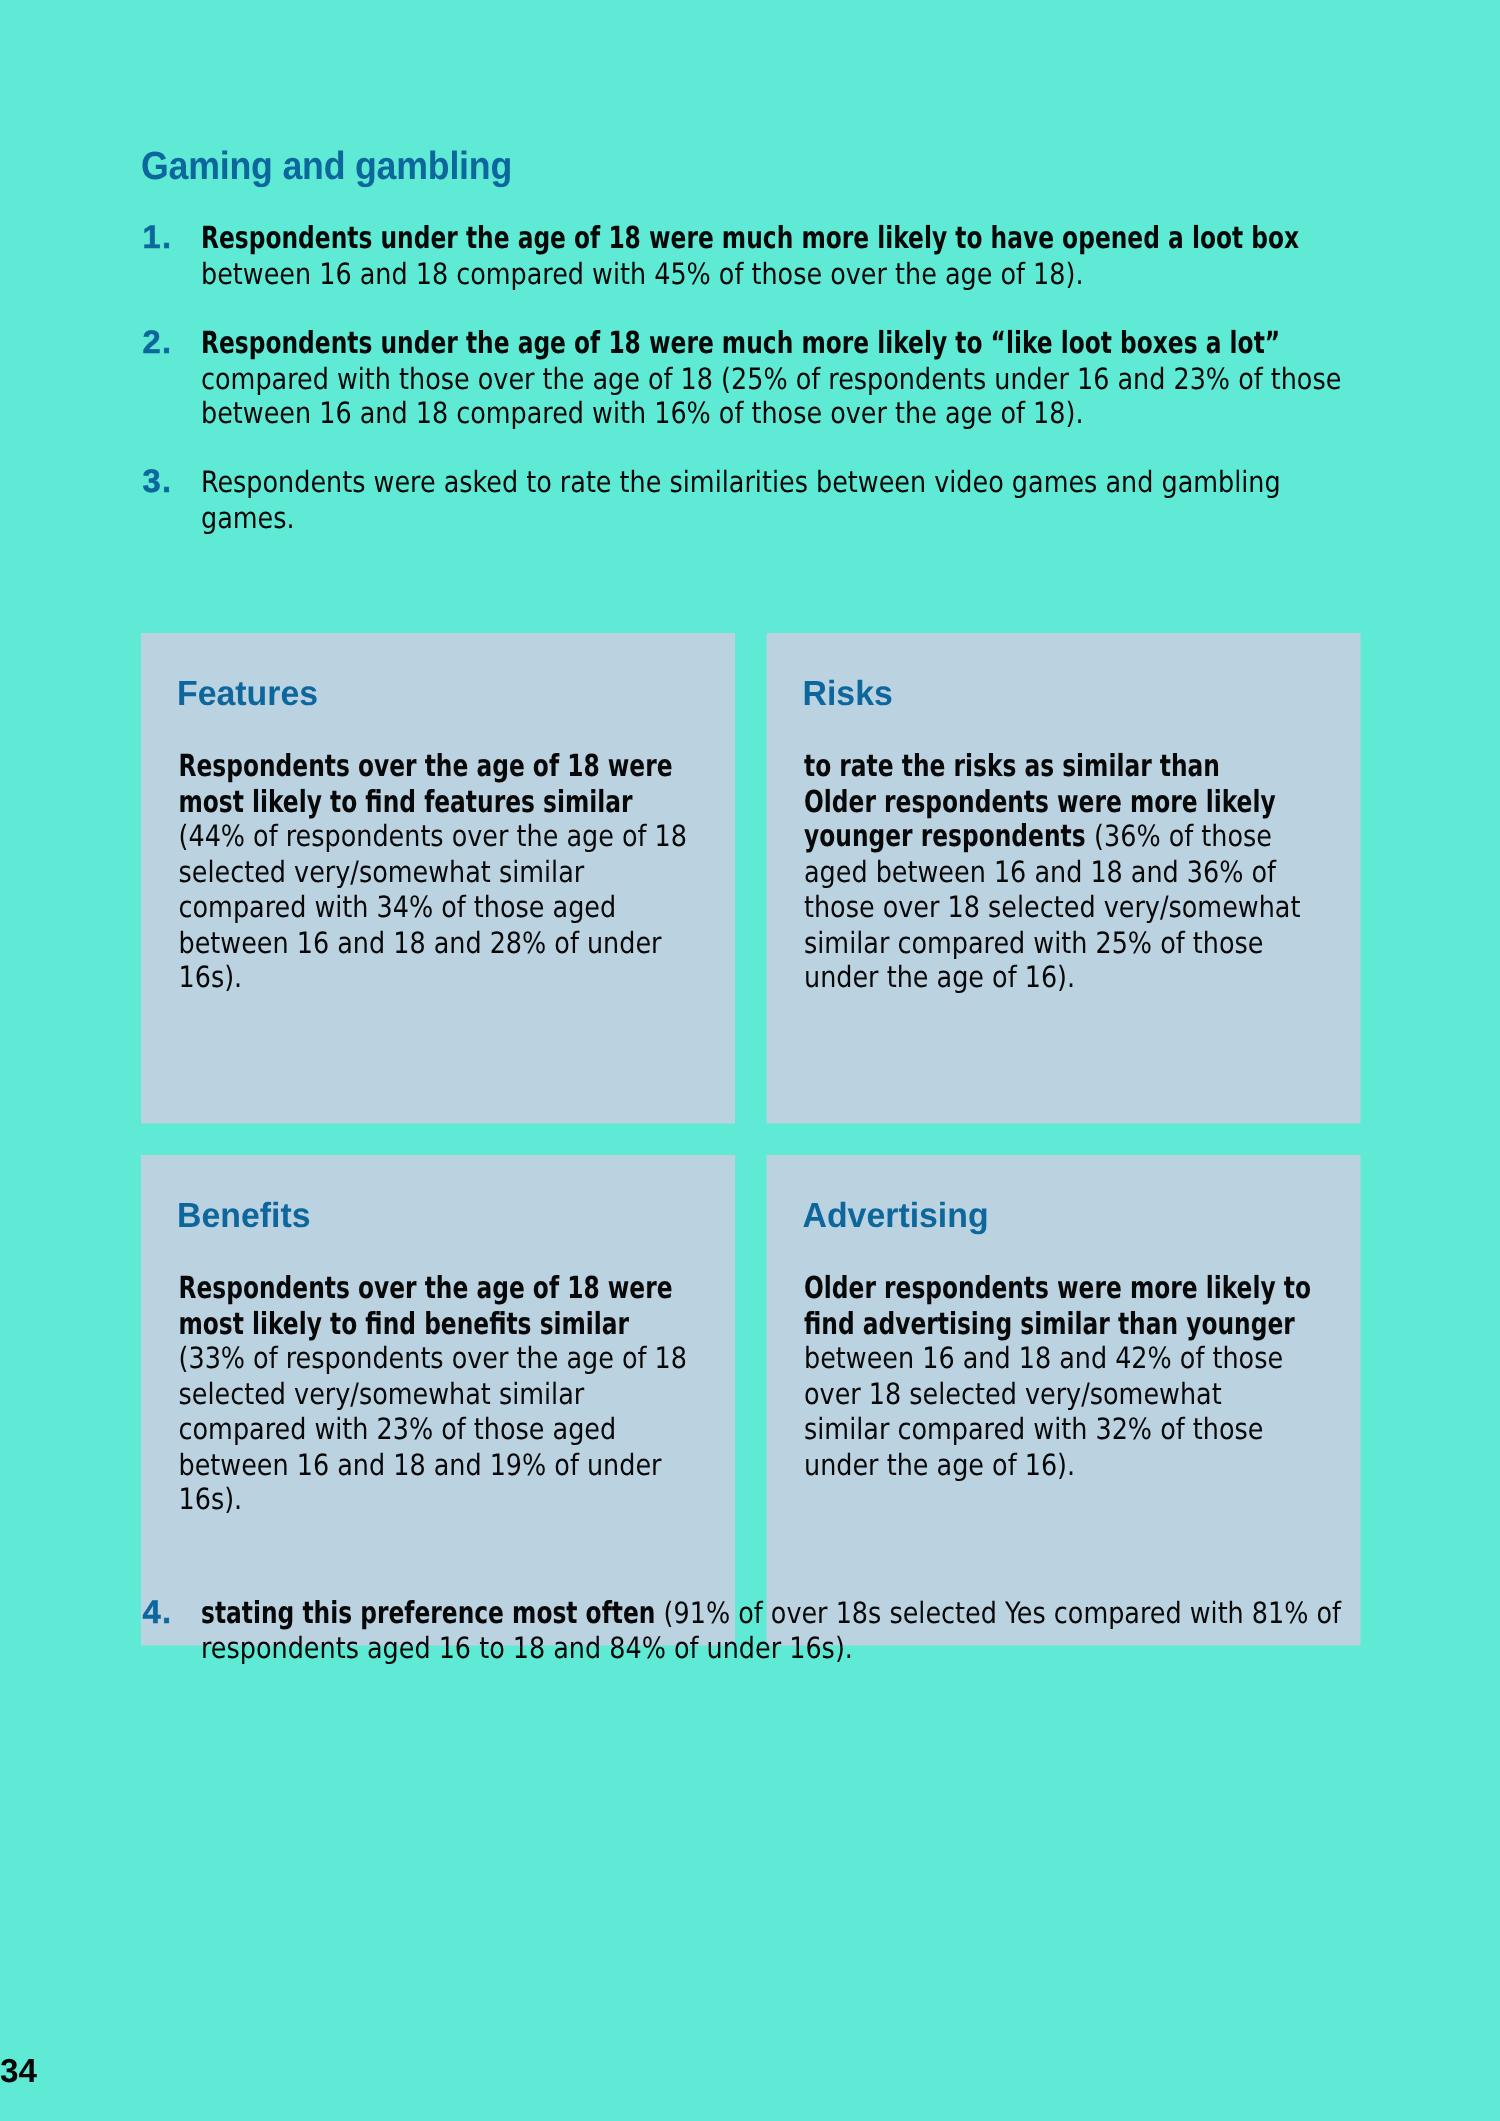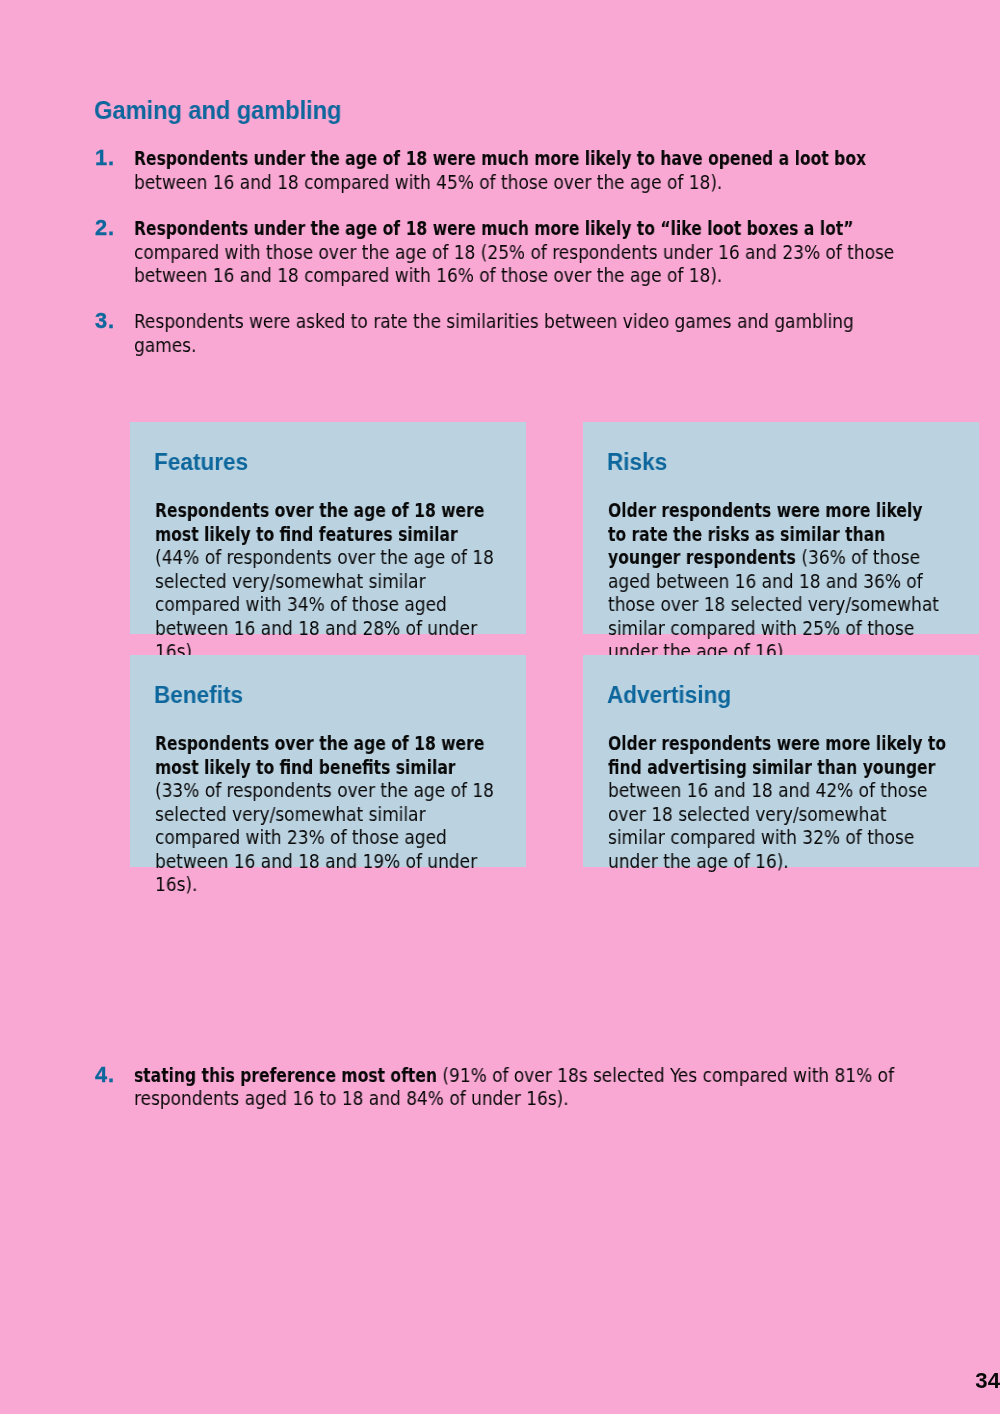--- a/index.html
+++ b/index.html
@@ -11,21 +11,21 @@
   body {
     background: #f4f3ee;
     font-family: "DejaVu Sans", sans-serif;
     -webkit-font-smoothing: antialiased;
     text-rendering: optimizeLegibility;
     font-variant-ligatures: common-ligatures;
     font-feature-settings: "liga" 1, "clig" 1;
   }
   .page, .page * { -webkit-font-smoothing: antialiased; }
   .sg, .ln, .li .num, .page-title, .box h3, .footer-num { will-change: transform; transform: translateZ(0); }
-  .page { position: relative; width: 1000px; height: 1414px; overflow: hidden; background: #f9a8d4; transform: translateZ(0); }
+  .page { position: relative; width: 1000px; height: 1414px; overflow: hidden; background: #5eead4; transform: translateZ(0); }
 
   .page-title {
     position: absolute;
     left: 94.3px;
     top: 95.8px;
     margin: 0;
     font-family: "Liberation Sans", sans-serif;
     font-size: 26.2px;
     font-weight: bold;
     line-height: 28px;
@@ -76,26 +76,25 @@
   .sg.bd {
     font-size: 20.3px;
     font-weight: bold;
     transform: scaleX(0.853) translateZ(0);
   }
 
   .grid { position: absolute; left: 93.5px; top: 421.5px; }
   .boxrow { display: flex; gap: 21.1px; margin-bottom: 21.1px; }
   .box {
     width: 396.1px;
-    height: 212px;
+    height: 327px;
     background: #bbd2e0;
     box-sizing: border-box;
     padding: 4px;
     position: relative;
-    margin-left: 36px;
   }
   .box h3 {
     position: absolute;
     left: 24.8px;
     top: 29.8px;
     margin: 0;
     font-family: "Liberation Sans", sans-serif;
     font-size: 23.3px;
     line-height: 23.3px;
     font-weight: bold;
@@ -109,21 +108,21 @@
     top: 77.7px;
     margin: 0;
     color: #080808;
   }
   .box .ln { height: 23.48px; line-height: 23.48px; }
   .footer-num {
     position: absolute;
     left: 0;
     top: 1369.8px;
     width: 1000px;
-    text-align: right;
+    text-align: left;
     font-family: "Liberation Sans", sans-serif;
     font-size: 22.2px;
     line-height: 22.2px;
     font-weight: bold;
     color: #080808;
     transform: translateZ(0);
   }
 </style>
 </head>
 <body>
@@ -166,22 +165,22 @@
             <span class="ln"><span class="sg rg">(44% of respondents over the age of 18</span></span>
             <span class="ln"><span class="sg rg">selected very/somewhat similar</span></span>
             <span class="ln"><span class="sg rg">compared with 34% of those aged</span></span>
             <span class="ln"><span class="sg rg">between 16 and 18 and 28% of under</span></span>
             <span class="ln"><span class="sg rg">16s).</span></span>
           </p>
       </div>
       <div class="box">
         <h3>Risks</h3>
         <p class="boxtext">
+            <span class="ln"><span class="sg bd">to rate the risks as similar than</span></span>
             <span class="ln"><span class="sg bd">Older respondents were more likely</span></span>
-            <span class="ln"><span class="sg bd">to rate the risks as similar than</span></span>
             <span class="ln"><span class="sg bd" style="margin-right: -32.34px;">younger respondents</span><span class="sg rg"> (36% of those</span></span>
             <span class="ln"><span class="sg rg">aged between 16 and 18 and 36% of</span></span>
             <span class="ln"><span class="sg rg">those over 18 selected very/somewhat</span></span>
             <span class="ln"><span class="sg rg">similar compared with 25% of those</span></span>
             <span class="ln"><span class="sg rg">under the age of 16).</span></span>
           </p>
       </div>
     </div>
     <div class="boxrow">
       <div class="box">

